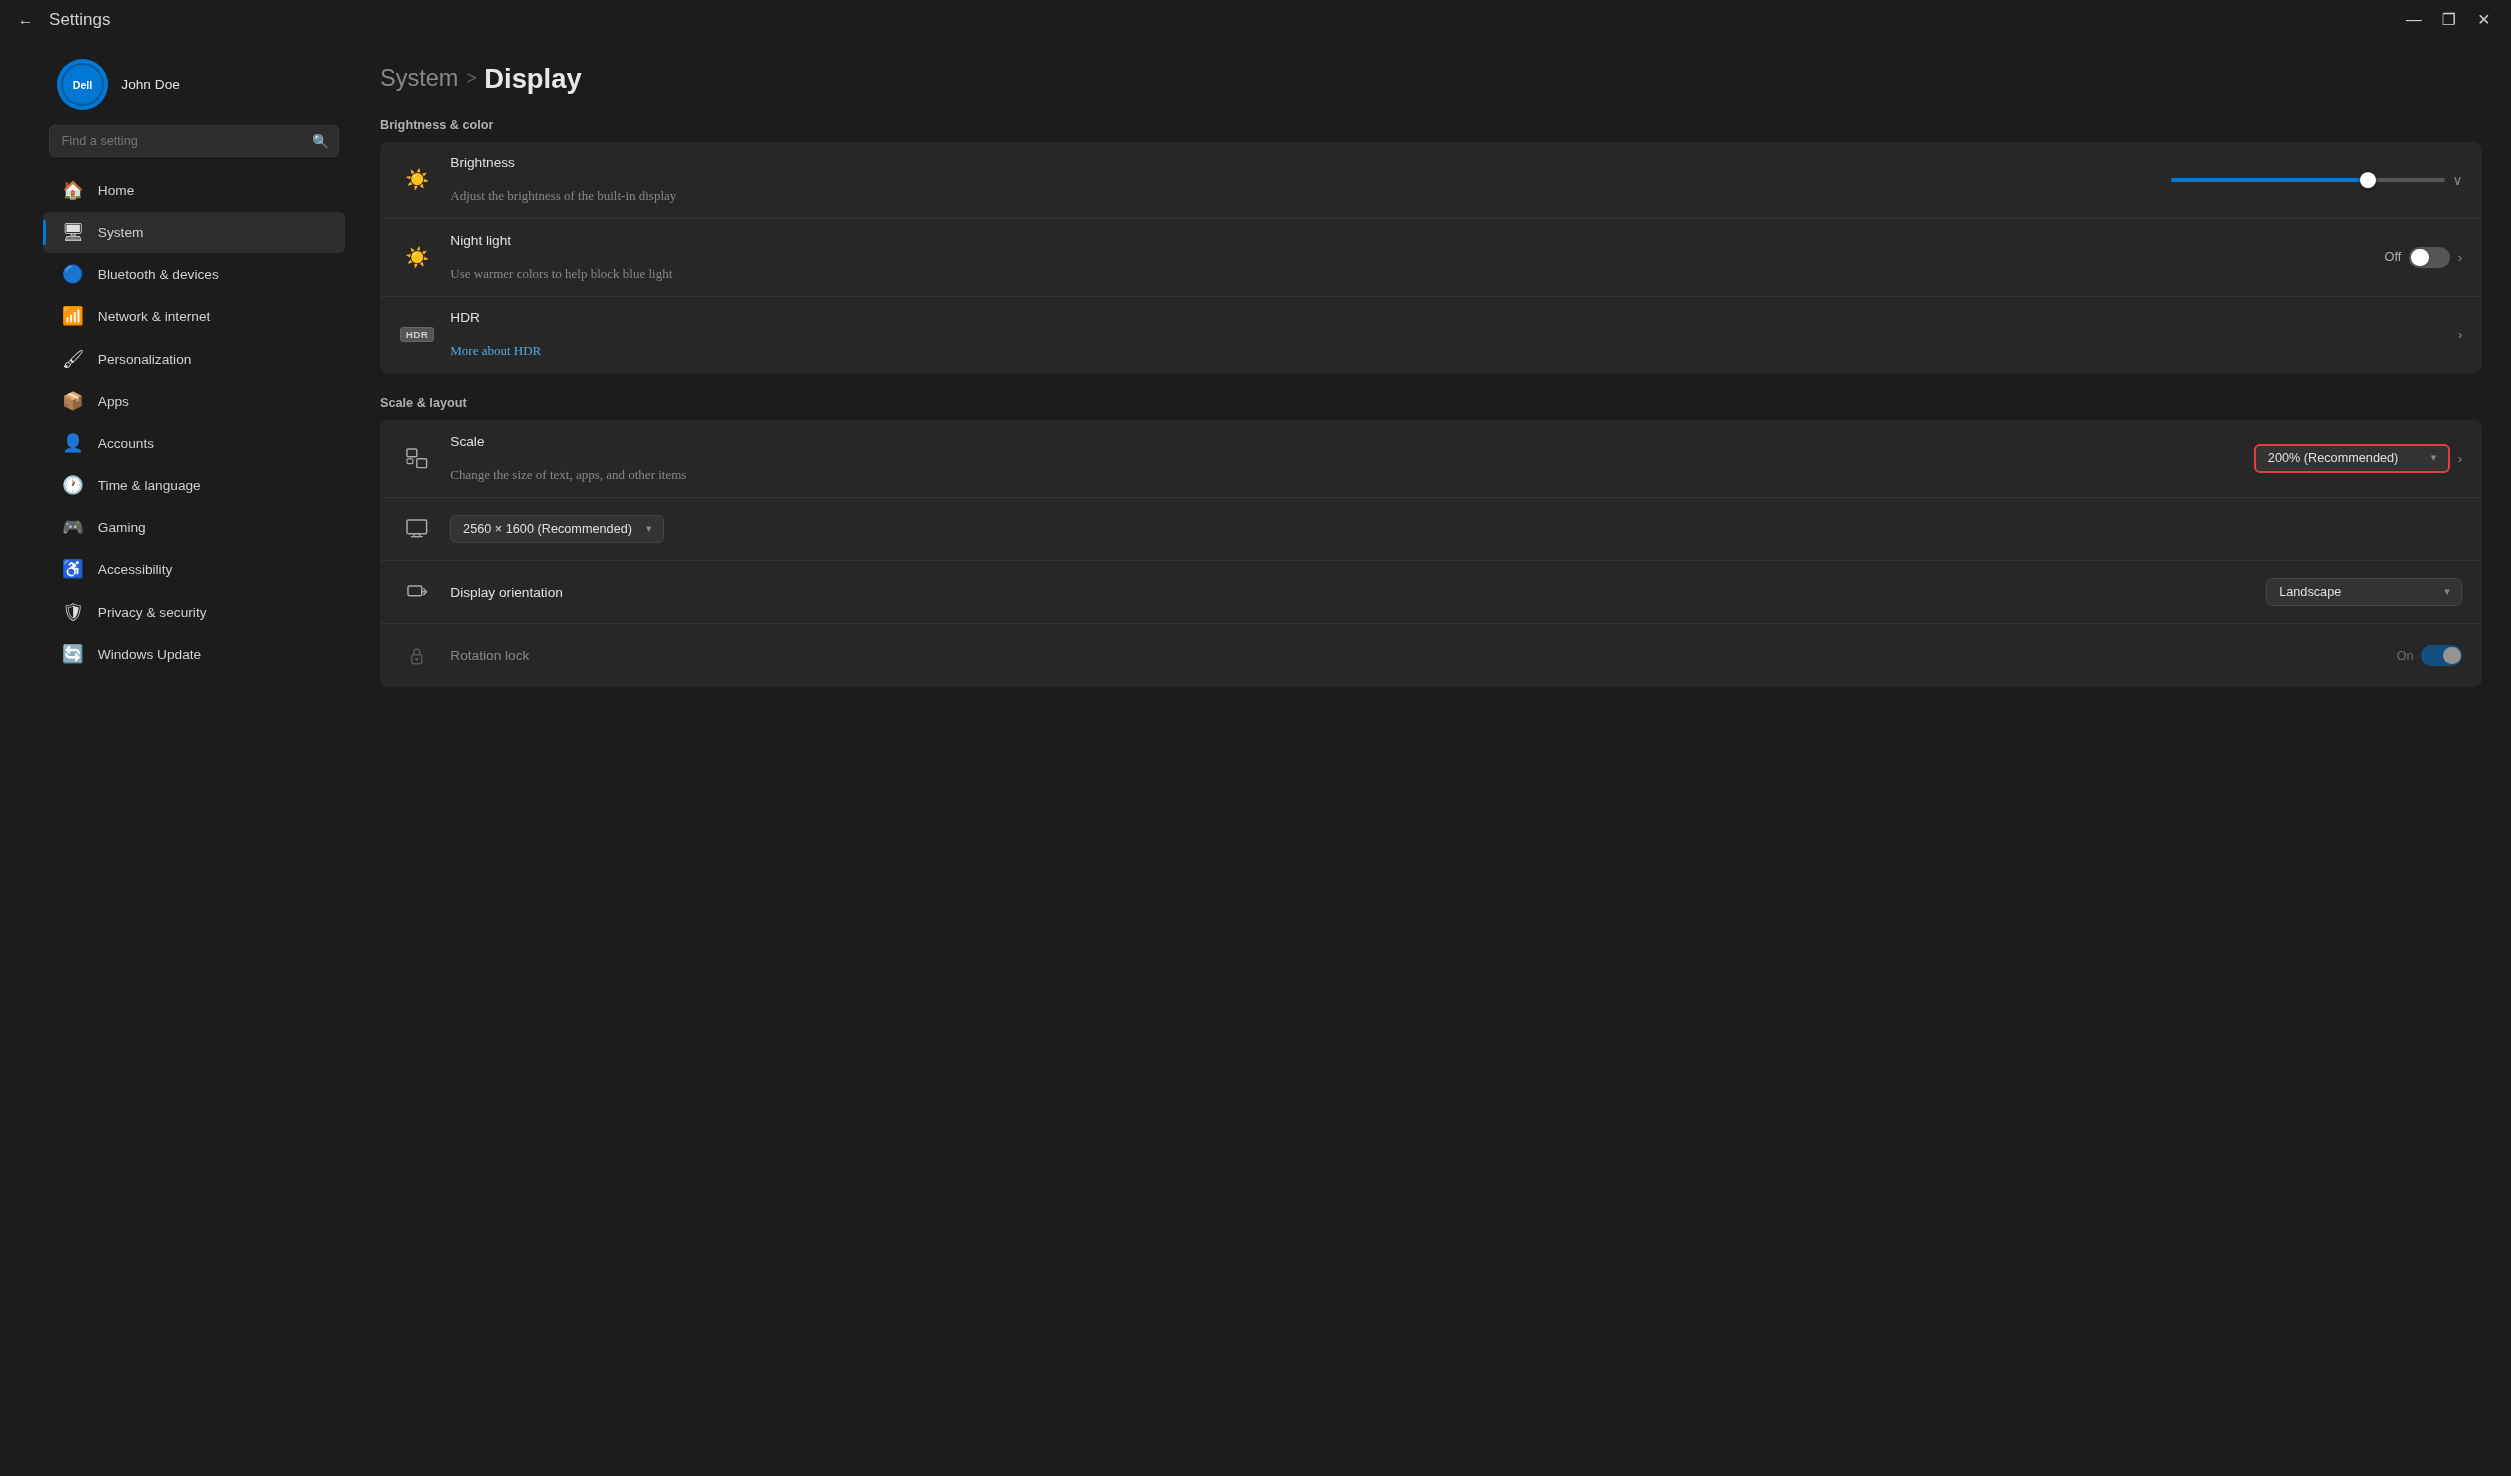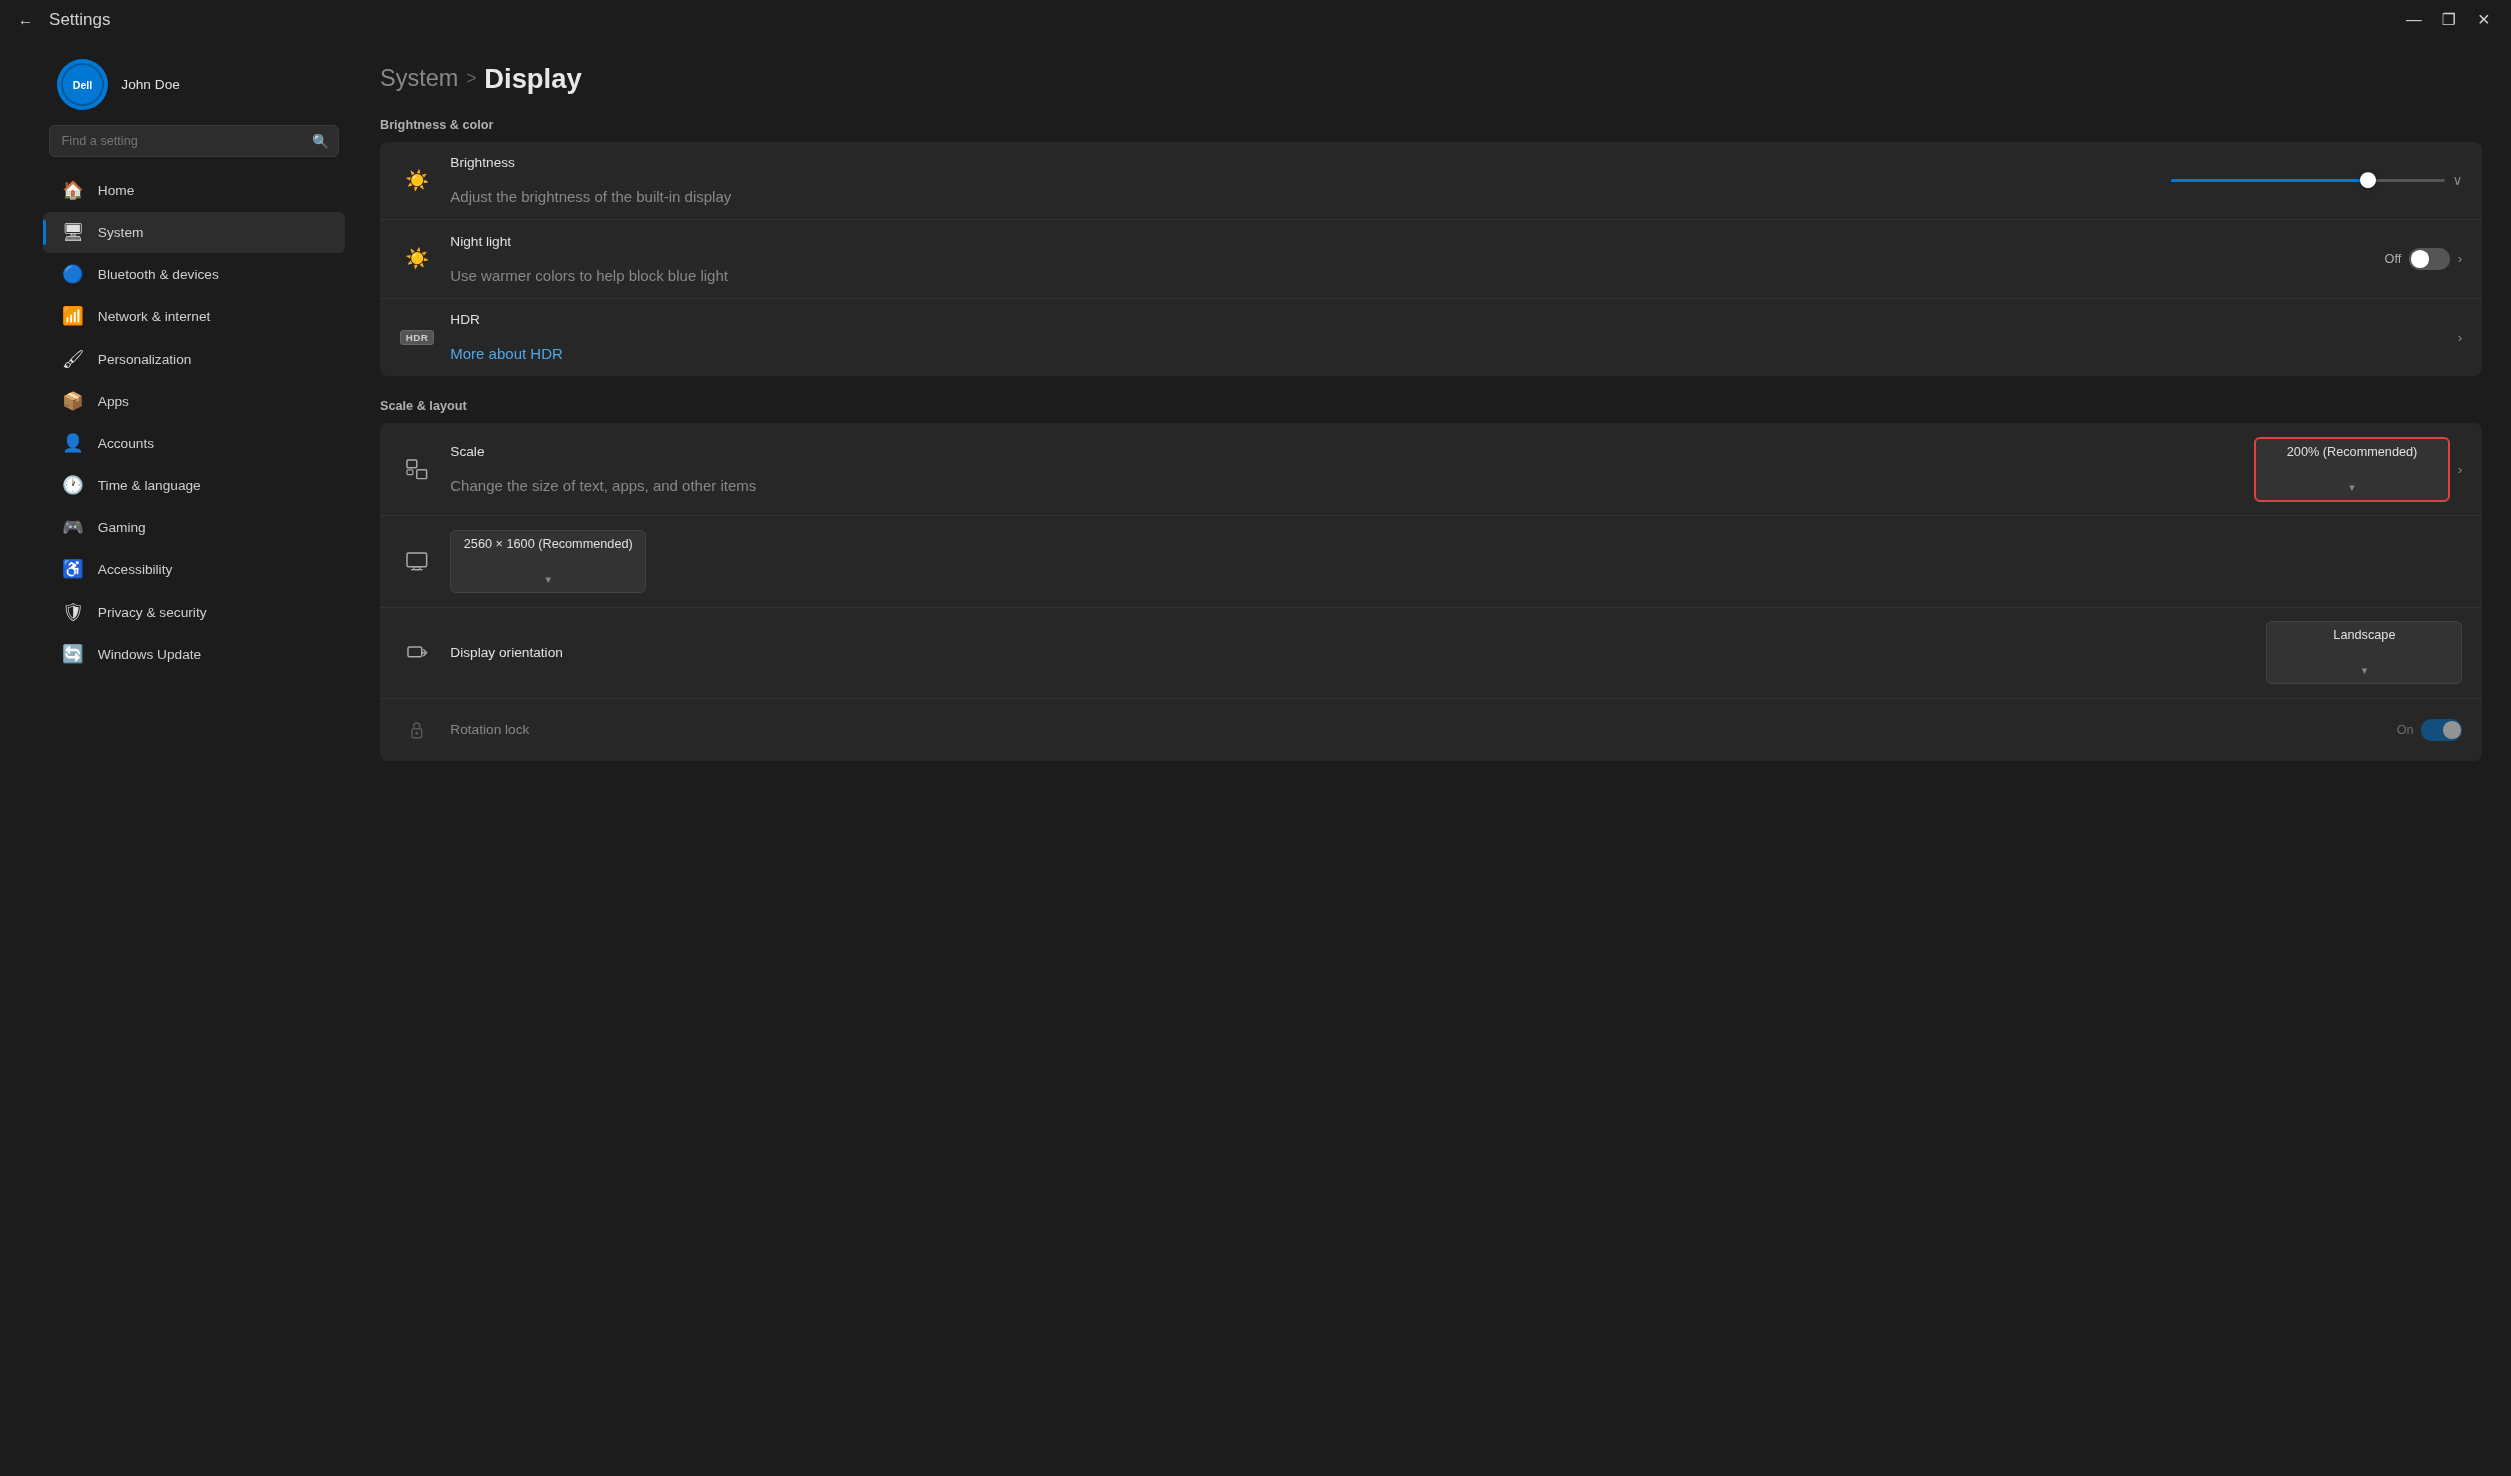--- a/index.html
+++ b/index.html
@@ -265,23 +265,24 @@
       flex: 1;
     }
 
     .setting-title {
       font-size: 13.7px;
       color: #e0e0e0;
       font-weight: 400;
     }
 
     .setting-subtitle {
-      font-size: 15px;
+      font-size: 13px;
       color: #888;
       margin-top: 18px;
+      font-family: Liberation Serif, serif;
     }
 
     .setting-subtitle.link {
       color: #4fa8e8;
       cursor: pointer;
     }
 
     .setting-control {
       display: flex;
       align-items: center;
@@ -349,24 +350,23 @@
     
     .dropdown-btn {
       background: #333;
       border: 1px solid #444;
       border-radius: 5.9px;
       color: #e0e0e0;
       padding: 5.9px 11.8px;
       font-size: 12.7px;
       cursor: pointer;
       display: flex;
-      gap: 22px;
+      gap: 14px;
       min-width: 196px;
       justify-content: space-between;
-      flex-direction: column;
     }
     .dropdown-btn.highlighted {
       border: 2px solid #e04040;
     }
 
     .chevron-right {
       color: #888;
       font-size: 13.7px;
     }
 

